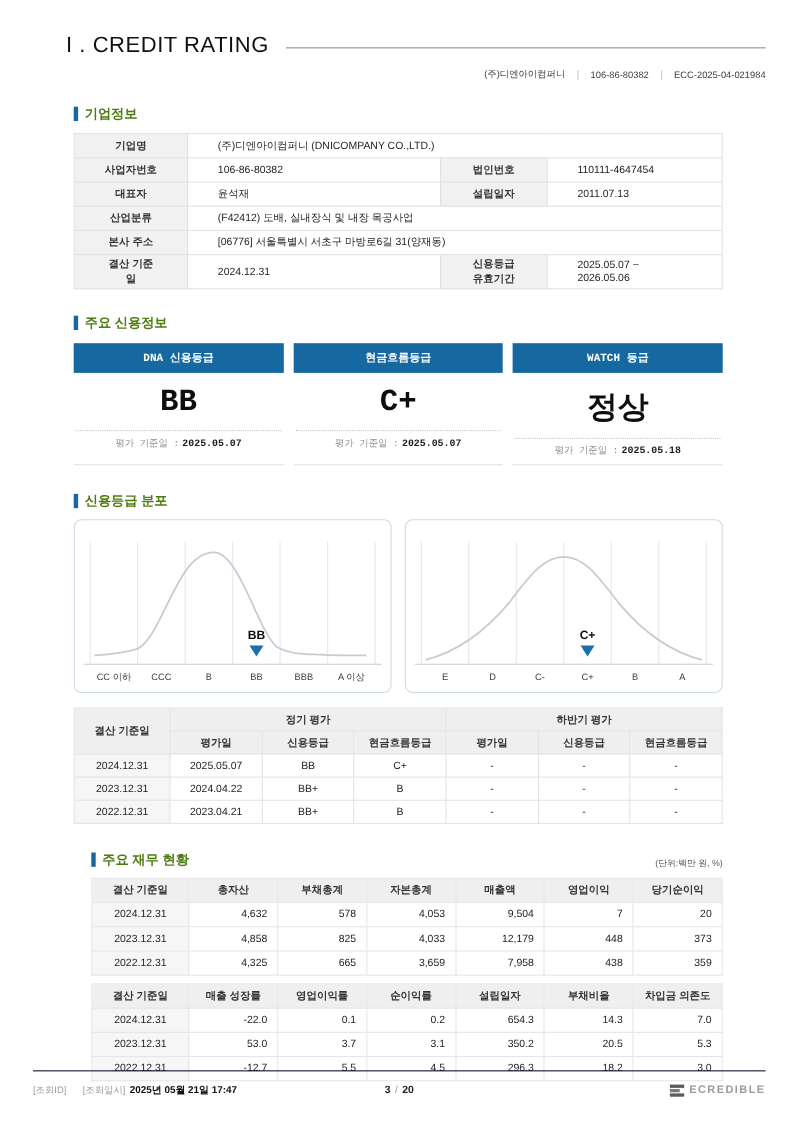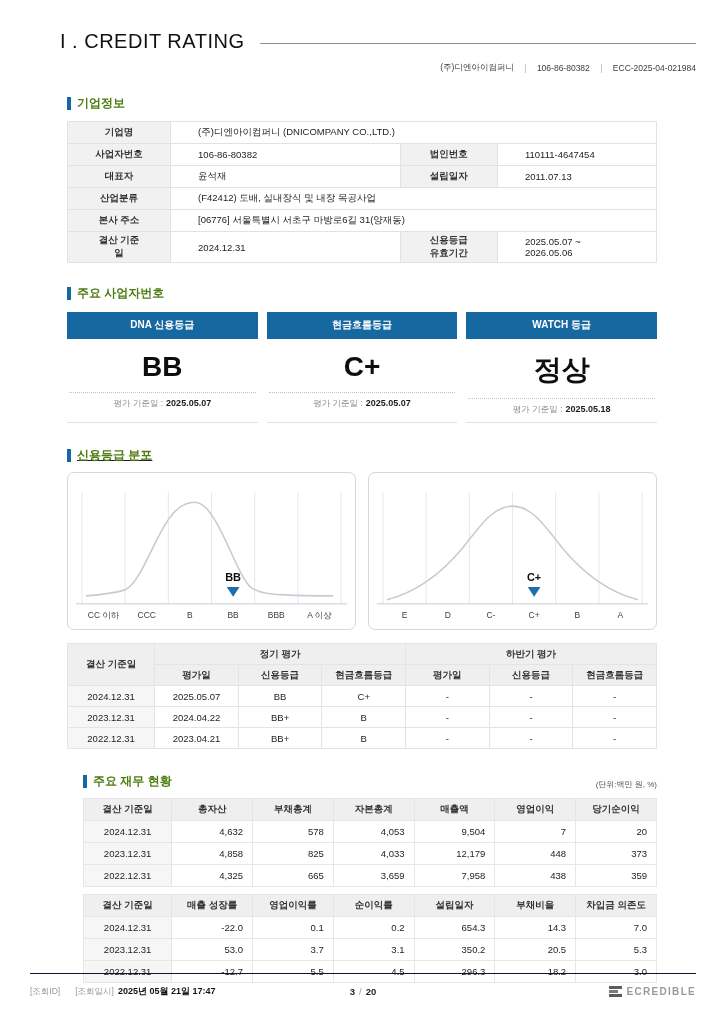--- a/index.html
+++ b/index.html
@@ -27,29 +27,29 @@
   table { border-collapse:collapse; width:100%; }
   .info-table { margin-top:9px; font-size:9.5px; }
   .info-table th, .info-table td { border:1px solid #e2e2e2; height:22px; padding:2px 27px; }
   .info-table th { background:#f1f1f1; font-weight:bold; color:#333; text-align:center; width:17.5%; }
   .info-table td { text-align:left; color:#1d1d1d; }
   .info-table .lbl2 { width:16.5%; }
   .info-table .val1 { width:39%; }
 
   
   .sec-credit { margin-top:22px; }
-  .cards { margin-top:10px; display:flex; gap:9px; }
+  .cards { margin-top:10px; display:flex; gap:9px;font-family:Liberation Mono, monospace; }
   .card { flex:1; border-bottom:1px solid #dde3ea; background:#fff; }
   .card-head { background:#1668a0; color:#fff; font-size:10px; font-weight:bold; text-align:center; padding:6px 0 7px; }
   .card-value { font-size:28px; font-weight:bold; color:#0e0e0e; text-align:center; padding:12px 0 9px; }
   .card-date { border-top:1px dotted #c2c2c2; margin:0 2px; padding:5px 0 6px; text-align:center; font-size:8.5px; color:#8a8a8a; }
   .card-date b { color:#1c1c1c; font-size:9px; margin-left:3px; font-weight:bold; }
 
   
-  .charts-titles { margin-top:24px; display:flex; gap:9px;text-decoration:underline; }
+  .charts-titles { margin-top:24px; display:flex; gap:9px; }
   .charts-titles .sec-title { flex:1; }
   .charts-row { margin-top:8px; display:flex; gap:12px; }
   .chart-box { flex:1; height:158px; border:1px solid #ccd9e6; border-radius:7px; padding:8px 4px 2px; background:#fff; }
   .chart-box svg { width:100%; height:100%; display:block; }
 
   
   .history-table { margin-top:13px; font-size:9.5px; border-top:1px solid #d6d6d6; border-bottom:1px solid #c2c2c2; }
   .history-table th, .history-table td { border:1px solid #e4e4e4; height:21px; text-align:center; padding:2px 4px; }
   .history-table th { background:#efefef; font-weight:bold; color:#333; }
   .history-table td { color:#1d1d1d; }
@@ -141,21 +141,21 @@
         <th>결산 기준일</th>
         <td class="val1">2024.12.31</td>
         <th class="lbl2">신용등급유효기간</th>
         <td>2025.05.07 ~ 2026.05.06</td>
       </tr>
     </tbody>
       </table>
 
     <div class="sec-title sec-credit">
       <span class="sec-bar"></span>
-      <span>주요 사업자번호</span>
+      <span>주요 신용정보</span>
     </div>
     <div class="cards">
       <div class="card">
         <div class="card-head">DNA 신용등급</div>
         <div class="card-value">BB</div>
         <div class="card-date">
           <span>평가 기준일 :</span><b>2025.05.07</b>
         </div>
       </div>
       <div class="card">

